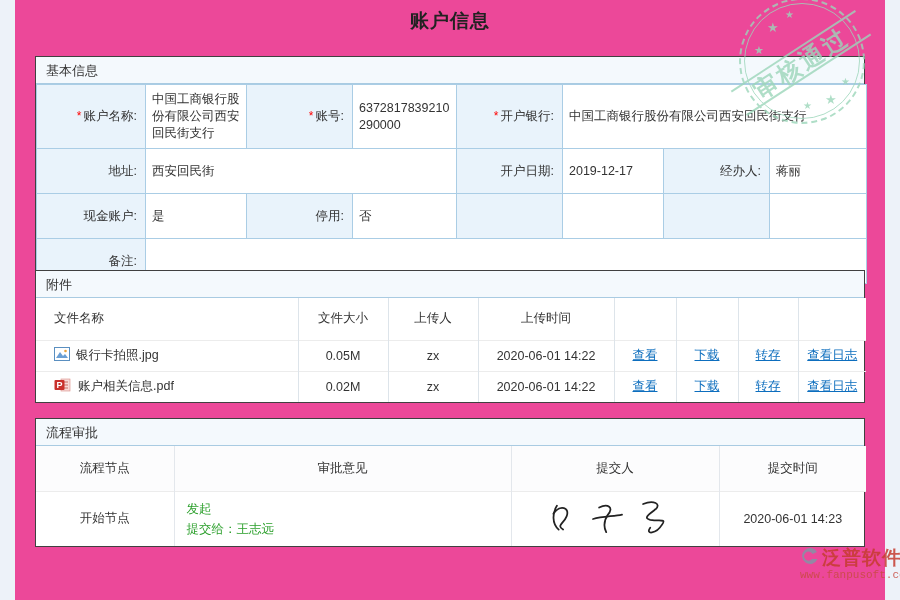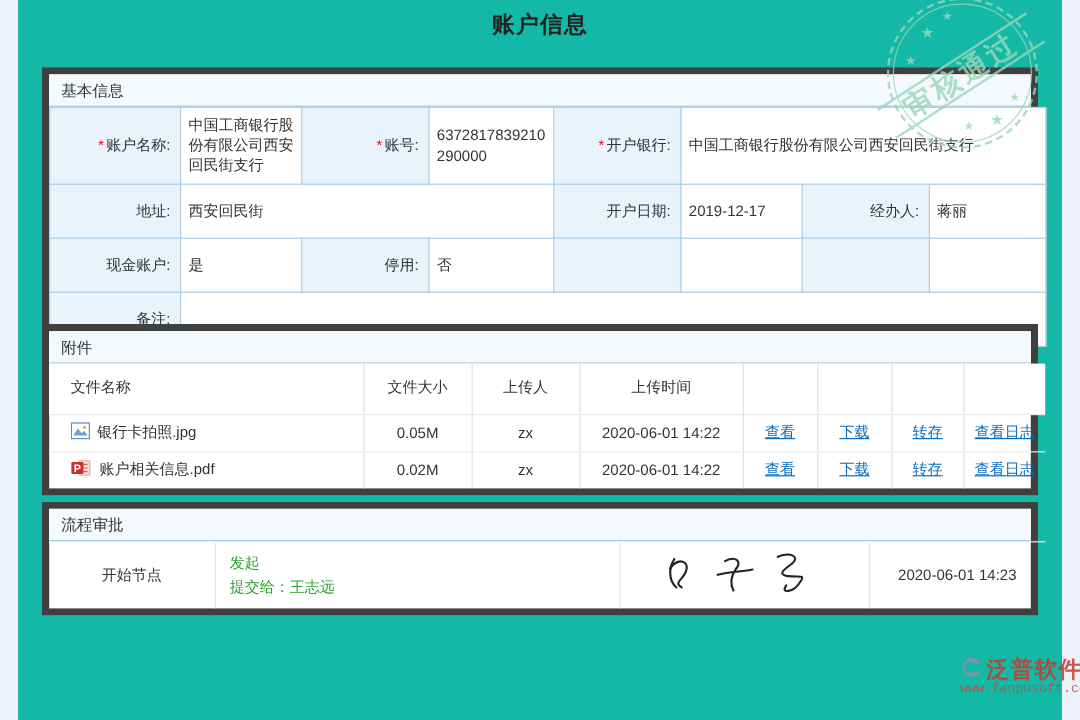--- a/index.html
+++ b/index.html
@@ -1,22 +1,22 @@
 <!DOCTYPE html>
 <html><head>
 <meta charset="utf-8">
 <style>
   * { margin:0; padding:0; box-sizing:border-box; }
   html,body { width:900px; height:600px; overflow:hidden; }
   body { background:#edf2f9; font-family:"Liberation Sans","DejaVu Sans",sans-serif; color:#333; position:relative; }
-  .page { position:absolute; left:15px; top:0; width:870px; height:600px; background:#14b8a6; }
+  .page { position:absolute; left:15px; top:0; width:870px; height:600px; background:#ec4899; }
 
   .page-title { position:absolute; left:0; top:8px; width:870px; text-align:center; font-size:19px; font-weight:bold; color:#222; letter-spacing:1px; }
 
-  .section { position:absolute; left:20px; width:830px; border:6px solid #404040; background:#fff; }
+  .section { position:absolute; left:20px; width:830px; border:1px solid #404040; background:#fff; }
   .sec-head { height:27px; line-height:27px; background:#f4f9fd; border-bottom:1px solid #a9cbe2; padding-left:10px; font-size:13px; color:#333; }
 
   
   .sec1 { top:56px; }
   table { border-collapse:collapse; table-layout:fixed; width:830px; }
   .binfo td { border:1px solid #aacde5; font-size:12.5px; vertical-align:middle; }
   .binfo .lbl { background:#e9f3fb; text-align:right; padding-right:8px; color:#333; }
   .binfo .val { background:#fff; text-align:left; padding:3px 6px; word-break:break-all; line-height:17px; }
   .binfo tr.r1 td { height:64px; }
   .binfo tr.rs td { height:45px; }
@@ -184,20 +184,26 @@
   <div class="section sec3">
     <div class="sec-head">流程审批</div>
     <table class="appr">
       <colgroup>
           <col style="width:138px">
           <col style="width:337px">
           <col style="width:208px">
           <col style="width:147px">
         </colgroup>
       <tbody>
+          <tr>
+        <th>流程节点</th>
+        <th>审批意见</th>
+        <th>提交人</th>
+        <th>提交时间</th>
+      </tr>
       <tr>
         <td>开始节点</td>
         <td class="opinion">
           <div>发起</div>
           <div>提交给：王志远</div>
         </td>
         <td class="sig" aria-label="范子豪">
           <svg width="150" height="44" viewBox="0 0 160 50" fill="none" stroke="#222" stroke-width="2" stroke-linecap="round">
             <path d="M14,10 C9,18 8,30 16,37"></path>
                 <path d="M10,19 C18,8 29,12 25,22 C22,30 13,32 21,37"></path>

